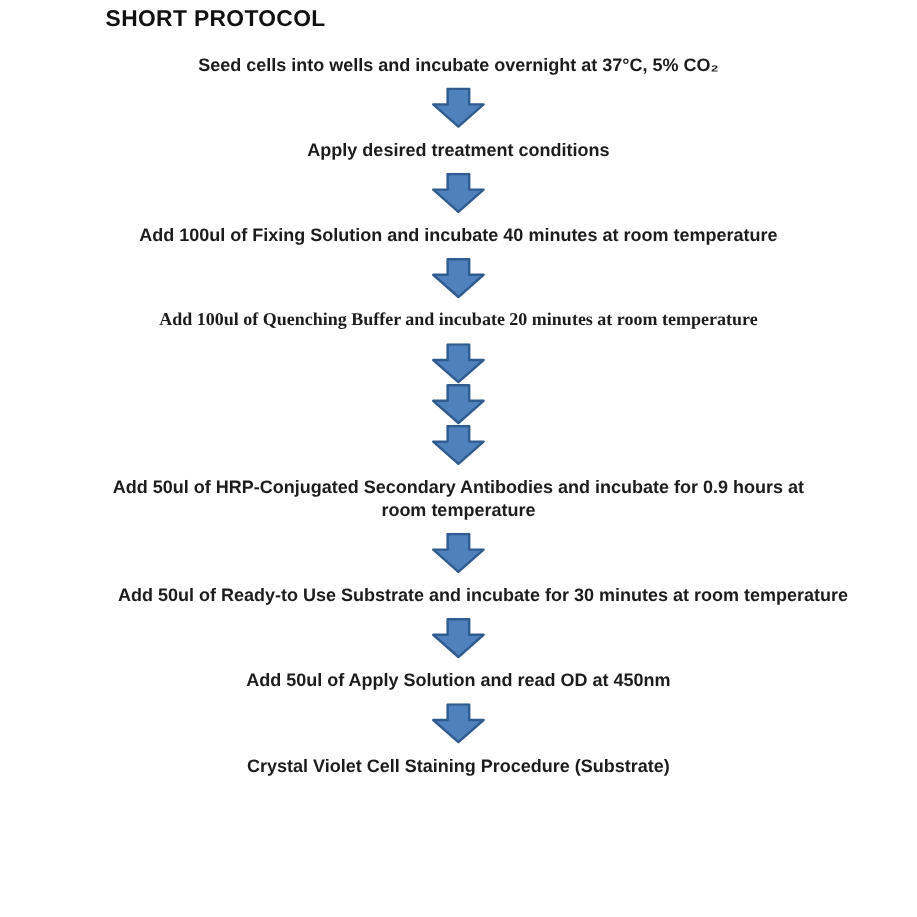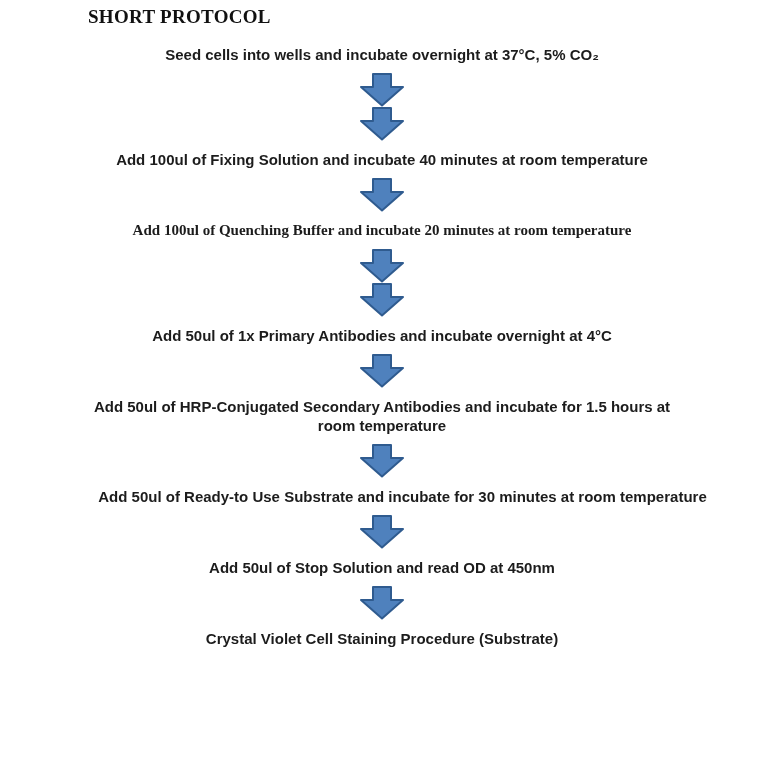--- a/index.html
+++ b/index.html
@@ -17,21 +17,20 @@
     width: 764px;
     height: 764px;
     position: relative;
   }
   .title {
     font-size: 19px;
     font-weight: bold;
     color: #111111;
     margin: 6px 0 0 88px;
     letter-spacing: 0.3px;
-    font-family: Liberation Serif, serif;
   }
   .steps {
     display: flex;
     flex-direction: column;
     align-items: center;
     margin-top: 8px;
   }
   .step {
     font-size: 15px;
     font-weight: bold;
@@ -54,45 +53,45 @@
 </head>
 <body>
 
 <div class="page">
   <h1 class="title">SHORT PROTOCOL</h1>
   <div class="steps">
       <div class="step" data-idx="0">Seed cells into wells and incubate overnight at 37°C, 5% CO₂</div>
       <svg class="arrow-icon" width="46" height="34" viewBox="0 0 46 34" xmlns="http://www.w3.org/2000/svg">
         <path d="M14 1 H32 V14 H44 L23 32.5 L2 14 H14 Z" fill="#4f81bd" stroke="#2f5b8f" stroke-width="2" stroke-linejoin="round"></path>
       </svg>
+      <div class="step" data-idx="1">Apply desired treatment conditions</div>
       <svg class="arrow-icon" width="46" height="34" viewBox="0 0 46 34" xmlns="http://www.w3.org/2000/svg">
         <path d="M14 1 H32 V14 H44 L23 32.5 L2 14 H14 Z" fill="#4f81bd" stroke="#2f5b8f" stroke-width="2" stroke-linejoin="round"></path>
       </svg>
       <div class="step" data-idx="2">Add 100ul of Fixing Solution and incubate 40 minutes at room temperature</div>
       <svg class="arrow-icon" width="46" height="34" viewBox="0 0 46 34" xmlns="http://www.w3.org/2000/svg">
         <path d="M14 1 H32 V14 H44 L23 32.5 L2 14 H14 Z" fill="#4f81bd" stroke="#2f5b8f" stroke-width="2" stroke-linejoin="round"></path>
       </svg>
       <div class="step" data-idx="3">Add 100ul of Quenching Buffer and incubate 20 minutes at room temperature</div>
       <svg class="arrow-icon" width="46" height="34" viewBox="0 0 46 34" xmlns="http://www.w3.org/2000/svg">
         <path d="M14 1 H32 V14 H44 L23 32.5 L2 14 H14 Z" fill="#4f81bd" stroke="#2f5b8f" stroke-width="2" stroke-linejoin="round"></path>
       </svg>
       <svg class="arrow-icon" width="46" height="34" viewBox="0 0 46 34" xmlns="http://www.w3.org/2000/svg">
         <path d="M14 1 H32 V14 H44 L23 32.5 L2 14 H14 Z" fill="#4f81bd" stroke="#2f5b8f" stroke-width="2" stroke-linejoin="round"></path>
       </svg>
-      <div class="step" data-idx="5">Add 50ul of 1x Primary Antibodies and incubate overnight at 4°C</div>
       <svg class="arrow-icon" width="46" height="34" viewBox="0 0 46 34" xmlns="http://www.w3.org/2000/svg">
         <path d="M14 1 H32 V14 H44 L23 32.5 L2 14 H14 Z" fill="#4f81bd" stroke="#2f5b8f" stroke-width="2" stroke-linejoin="round"></path>
       </svg>
-      <div class="step" data-idx="6">Add 50ul of HRP-Conjugated Secondary Antibodies and incubate for 1.5 hours at room temperature</div>
+      <div class="step" data-idx="6">Add 50ul of HRP-Conjugated Secondary Antibodies and incubate for 0.9 hours at room temperature</div>
       <svg class="arrow-icon" width="46" height="34" viewBox="0 0 46 34" xmlns="http://www.w3.org/2000/svg">
         <path d="M14 1 H32 V14 H44 L23 32.5 L2 14 H14 Z" fill="#4f81bd" stroke="#2f5b8f" stroke-width="2" stroke-linejoin="round"></path>
       </svg>
       <div class="step" data-idx="7">Add 50ul of Ready-to Use Substrate and incubate for 30 minutes at room temperature</div>
       <svg class="arrow-icon" width="46" height="34" viewBox="0 0 46 34" xmlns="http://www.w3.org/2000/svg">
         <path d="M14 1 H32 V14 H44 L23 32.5 L2 14 H14 Z" fill="#4f81bd" stroke="#2f5b8f" stroke-width="2" stroke-linejoin="round"></path>
       </svg>
-      <div class="step" data-idx="8">Add 50ul of Stop Solution and read OD at 450nm</div>
+      <div class="step" data-idx="8">Add 50ul of Apply Solution and read OD at 450nm</div>
       <svg class="arrow-icon" width="46" height="34" viewBox="0 0 46 34" xmlns="http://www.w3.org/2000/svg">
         <path d="M14 1 H32 V14 H44 L23 32.5 L2 14 H14 Z" fill="#4f81bd" stroke="#2f5b8f" stroke-width="2" stroke-linejoin="round"></path>
       </svg>
       <div class="step" data-idx="9">Crystal Violet Cell Staining Procedure (Substrate)</div>
     </div>
 </div>
 
 </body></html>

